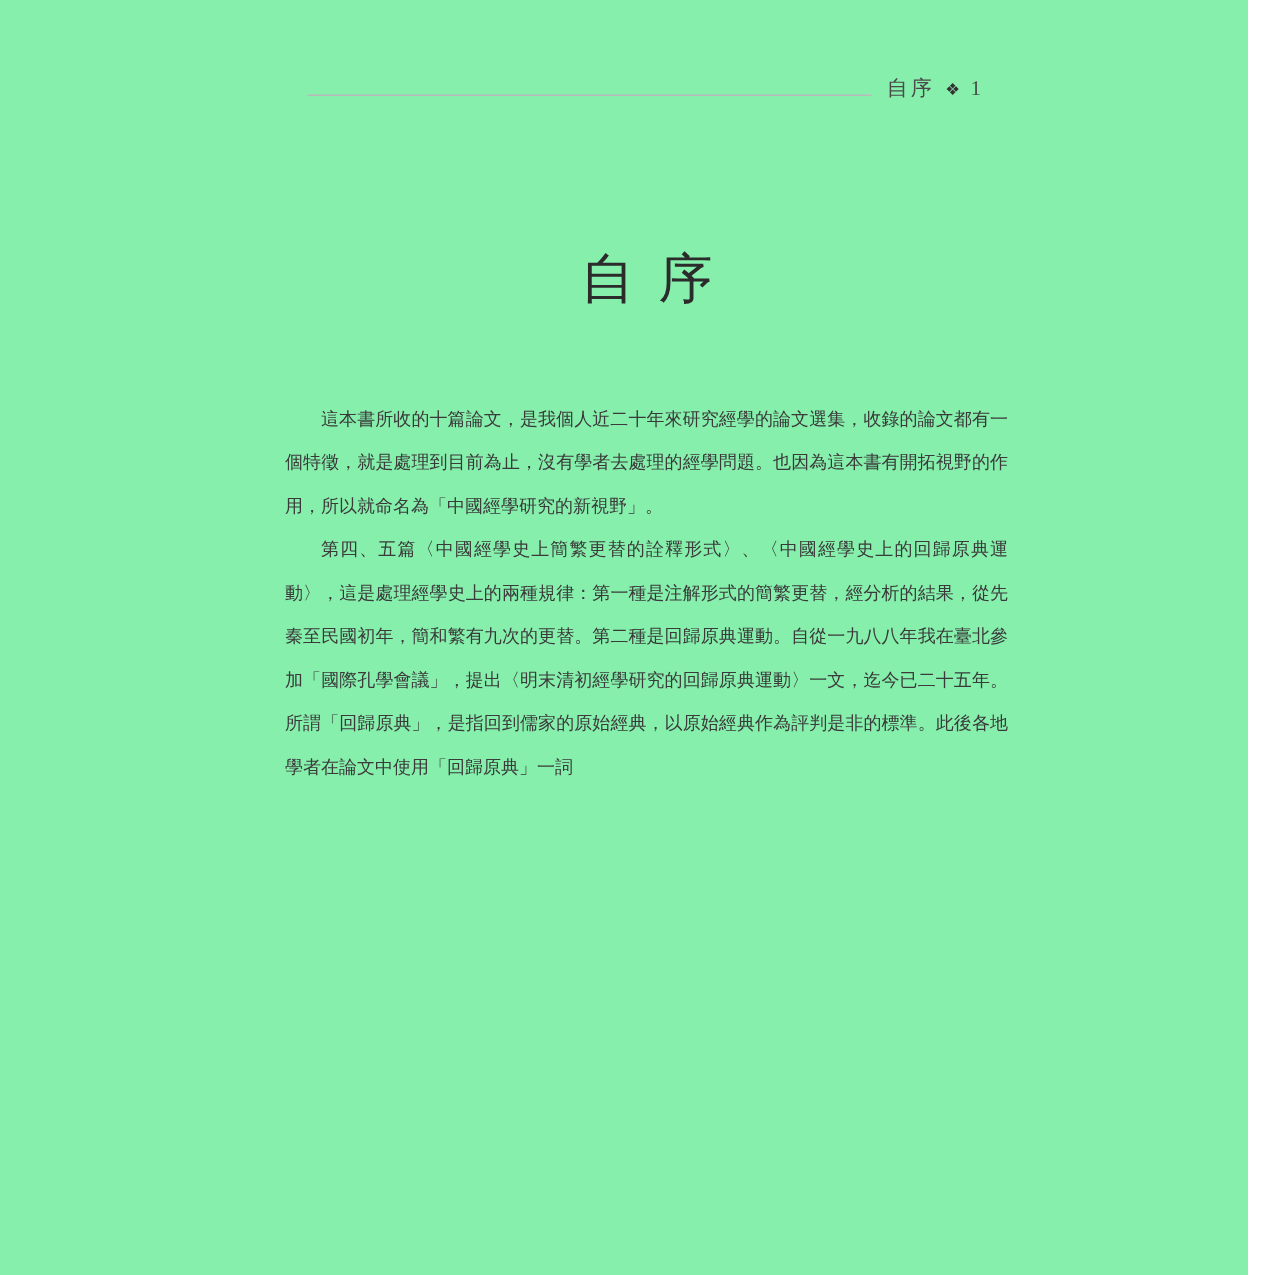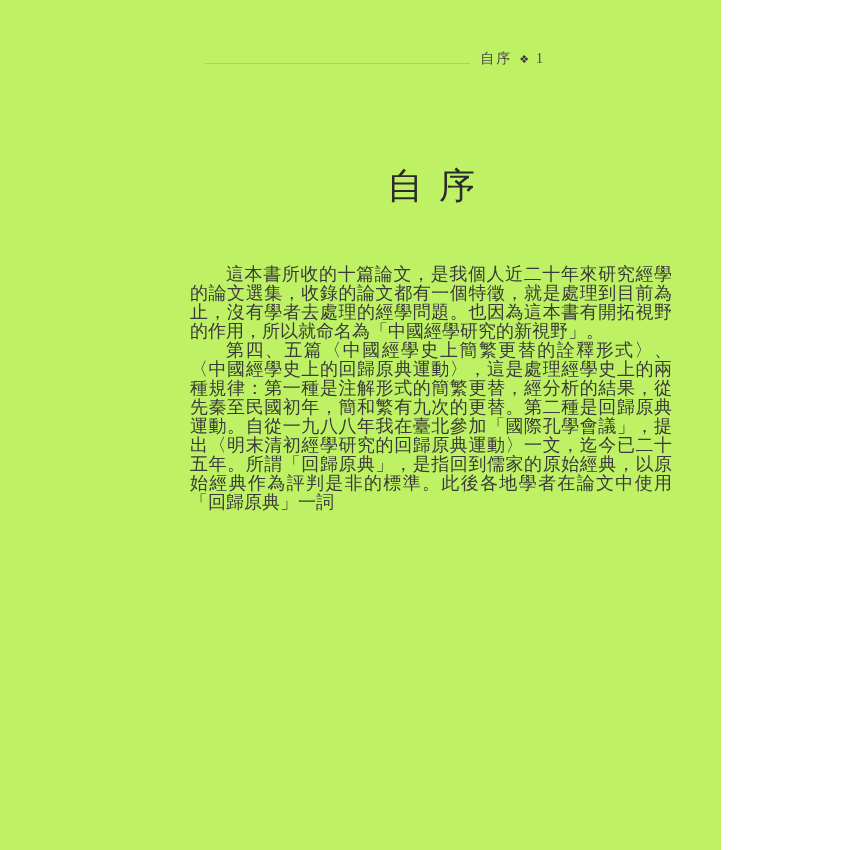--- a/index.html
+++ b/index.html
@@ -2,23 +2,23 @@
 <html><head>
 <meta charset="utf-8">
 <style>
   html, body {
     margin: 0;
     padding: 0;
     background: #ffffff;
   }
   .page {
     position: relative;
-    width: 721px;
+    width: 832px;
     height: 850px;
-    background: #bef264;
+    background: #86efac;
     overflow: hidden;
     font-family: "Liberation Serif", "DejaVu Serif", serif;
   }
   
   .header {
     position: absolute;
     left: 205px;
     right: 178px;
     top: 50px;
     display: flex;
@@ -63,22 +63,22 @@
     letter-spacing: 16px;
     text-indent: 16px;
     margin: 0;
   }
   
   .body {
     position: absolute;
     left: 190px;
     width: 482px;
     top: 265px;
-    font-size: 18px;
-    line-height: 19px;
+    font-size: 12px;
+    line-height: 29px;
     color: #3a3a3a;
     text-align: justify;
     text-justify: inter-ideograph;
   }
   .body p {
     margin: 0;
     padding: 0;
     text-indent: 2em;
   }
 </style>

